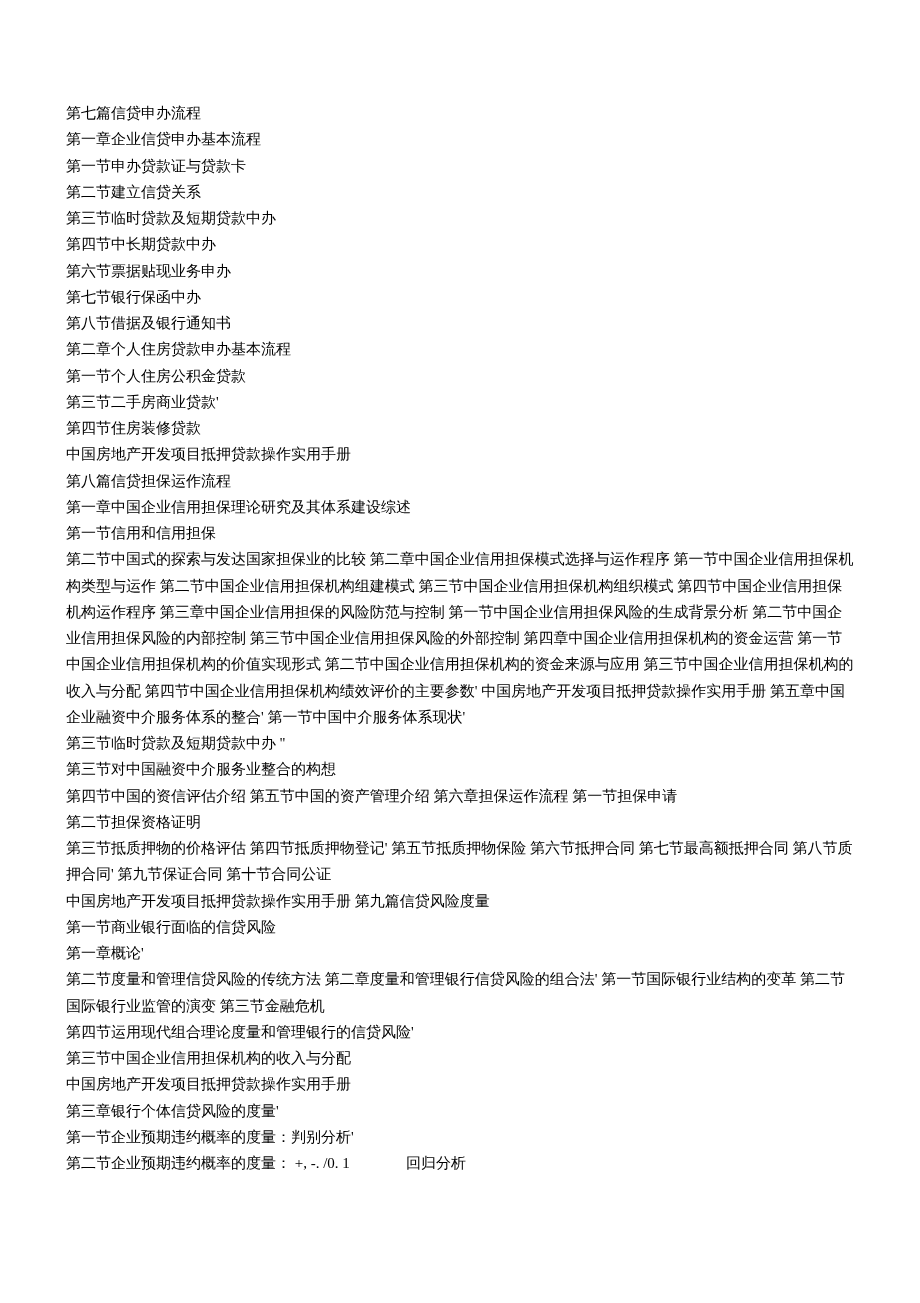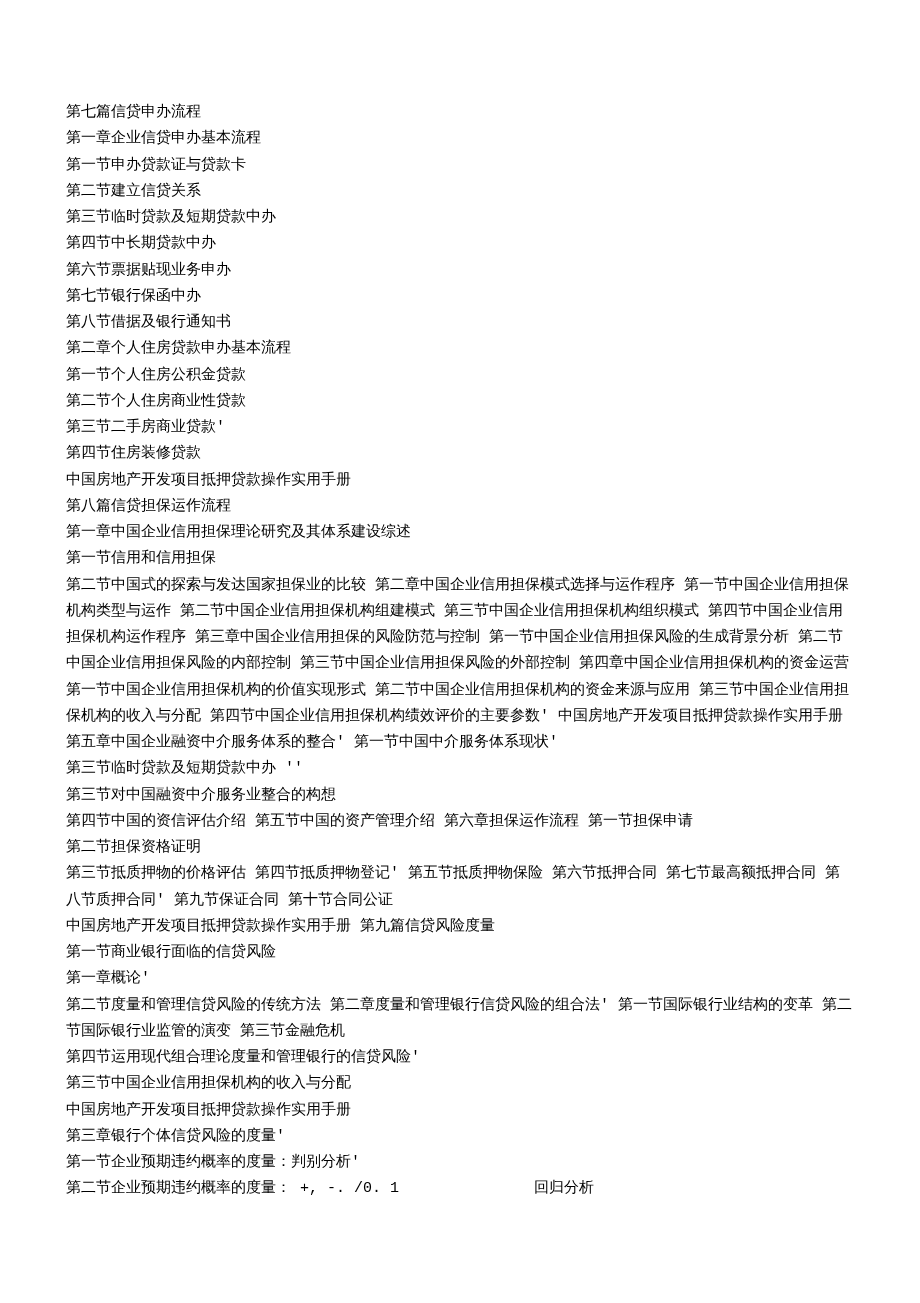--- a/index.html
+++ b/index.html
@@ -1,15 +1,15 @@
 <!DOCTYPE html>
 <html><head>
 <meta charset="utf-8">
 <style>
-  * { margin: 0; padding: 0; box-sizing: border-box; font-family: Liberation Mono, monospace; }
+  * { margin: 0; padding: 0; box-sizing: border-box; }
   body {
     background: #ffffff;
     font-family: "SimSun", "宋体", serif;
     font-size: 15px;
     line-height: 1.75;
     color: #000000;
     padding: 100px 66px 60px 66px;
     width: 920px;
   }
   .line { display: block; }
@@ -22,21 +22,20 @@
     <span class="line">第一章企业信贷申办基本流程</span>
     <span class="line">第一节申办贷款证与贷款卡</span>
     <span class="line">第二节建立信贷关系</span>
     <span class="line">第三节临时贷款及短期贷款中办</span>
     <span class="line">第四节中长期贷款中办</span>
     <span class="line">第六节票据贴现业务申办</span>
     <span class="line">第七节银行保函中办</span>
     <span class="line">第八节借据及银行通知书</span>
     <span class="line">第二章个人住房贷款申办基本流程</span>
     <span class="line">第一节个人住房公积金贷款</span>
-    <span class="line">第二节个人住房商业性贷款</span>
     <span class="line">第三节二手房商业贷款'</span>
     <span class="line">第四节住房装修贷款</span>
     <span class="line">中国房地产开发项目抵押贷款操作实用手册</span>
     <span class="line">第八篇信贷担保运作流程</span>
     <span class="line">第一章中国企业信用担保理论研究及其体系建设综述</span>
     <span class="line">第一节信用和信用担保</span>
     <span class="line">第二节中国式的探索与发达国家担保业的比较 第二章中国企业信用担保模式选择与运作程序 第一节中国企业信用担保机构类型与运作 第二节中国企业信用担保机构组建模式 第三节中国企业信用担保机构组织模式 第四节中国企业信用担保机构运作程序 第三章中国企业信用担保的风险防范与控制  第一节中国企业信用担保风险的生成背景分析  第二节中国企业信用担保风险的内部控制 第三节中国企业信用担保风险的外部控制 第四章中国企业信用担保机构的资金运营 第一节中国企业信用担保机构的价值实现形式 第二节中国企业信用担保机构的资金来源与应用 第三节中国企业信用担保机构的收入与分配 第四节中国企业信用担保机构绩效评价的主要参数'  中国房地产开发项目抵押贷款操作实用手册  第五章中国企业融资中介服务体系的整合'  第一节中国中介服务体系现状'</span>
     <span class="line">第三节临时贷款及短期贷款中办 ''</span>
     <span class="line">第三节对中国融资中介服务业整合的构想</span>
     <span class="line">第四节中国的资信评估介绍 第五节中国的资产管理介绍 第六章担保运作流程 第一节担保申请</span>

